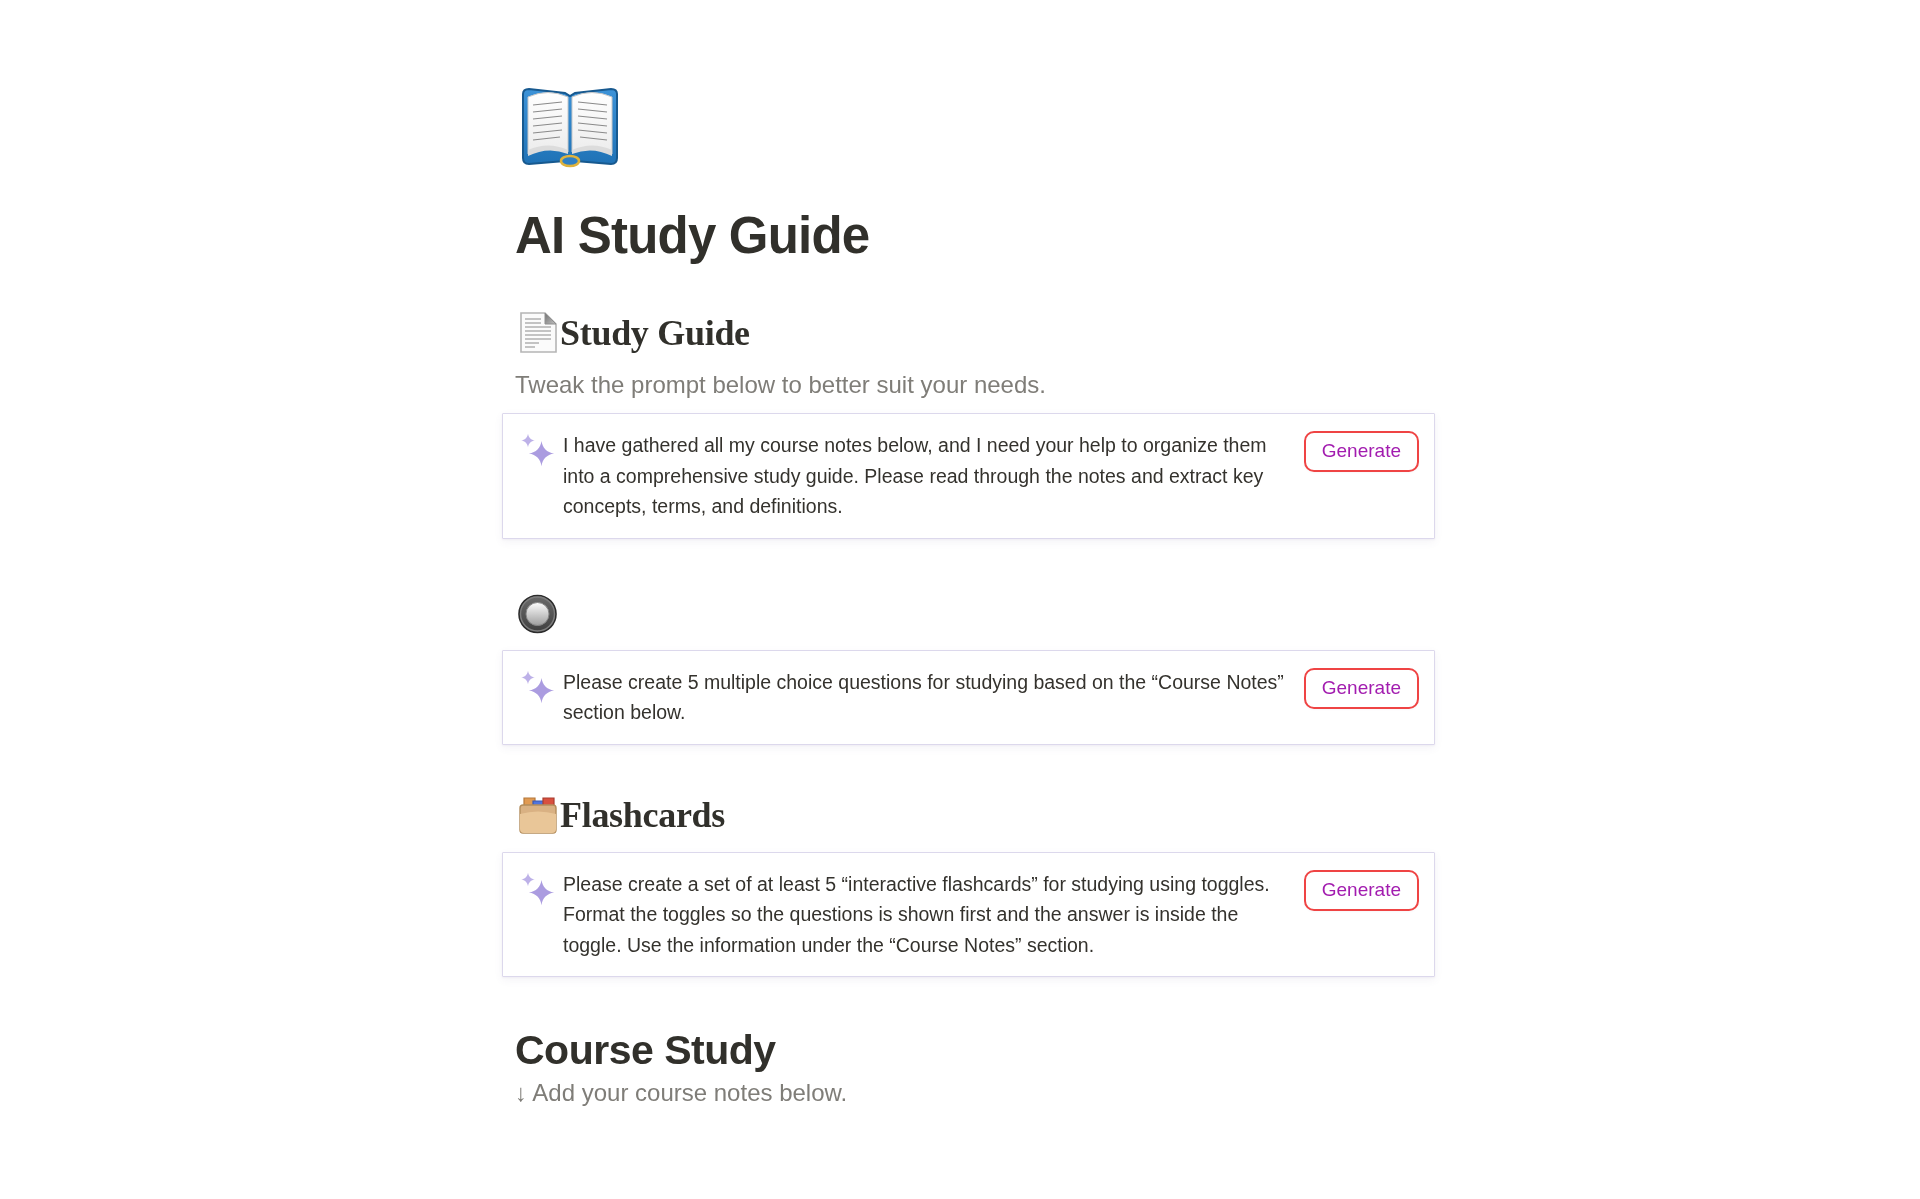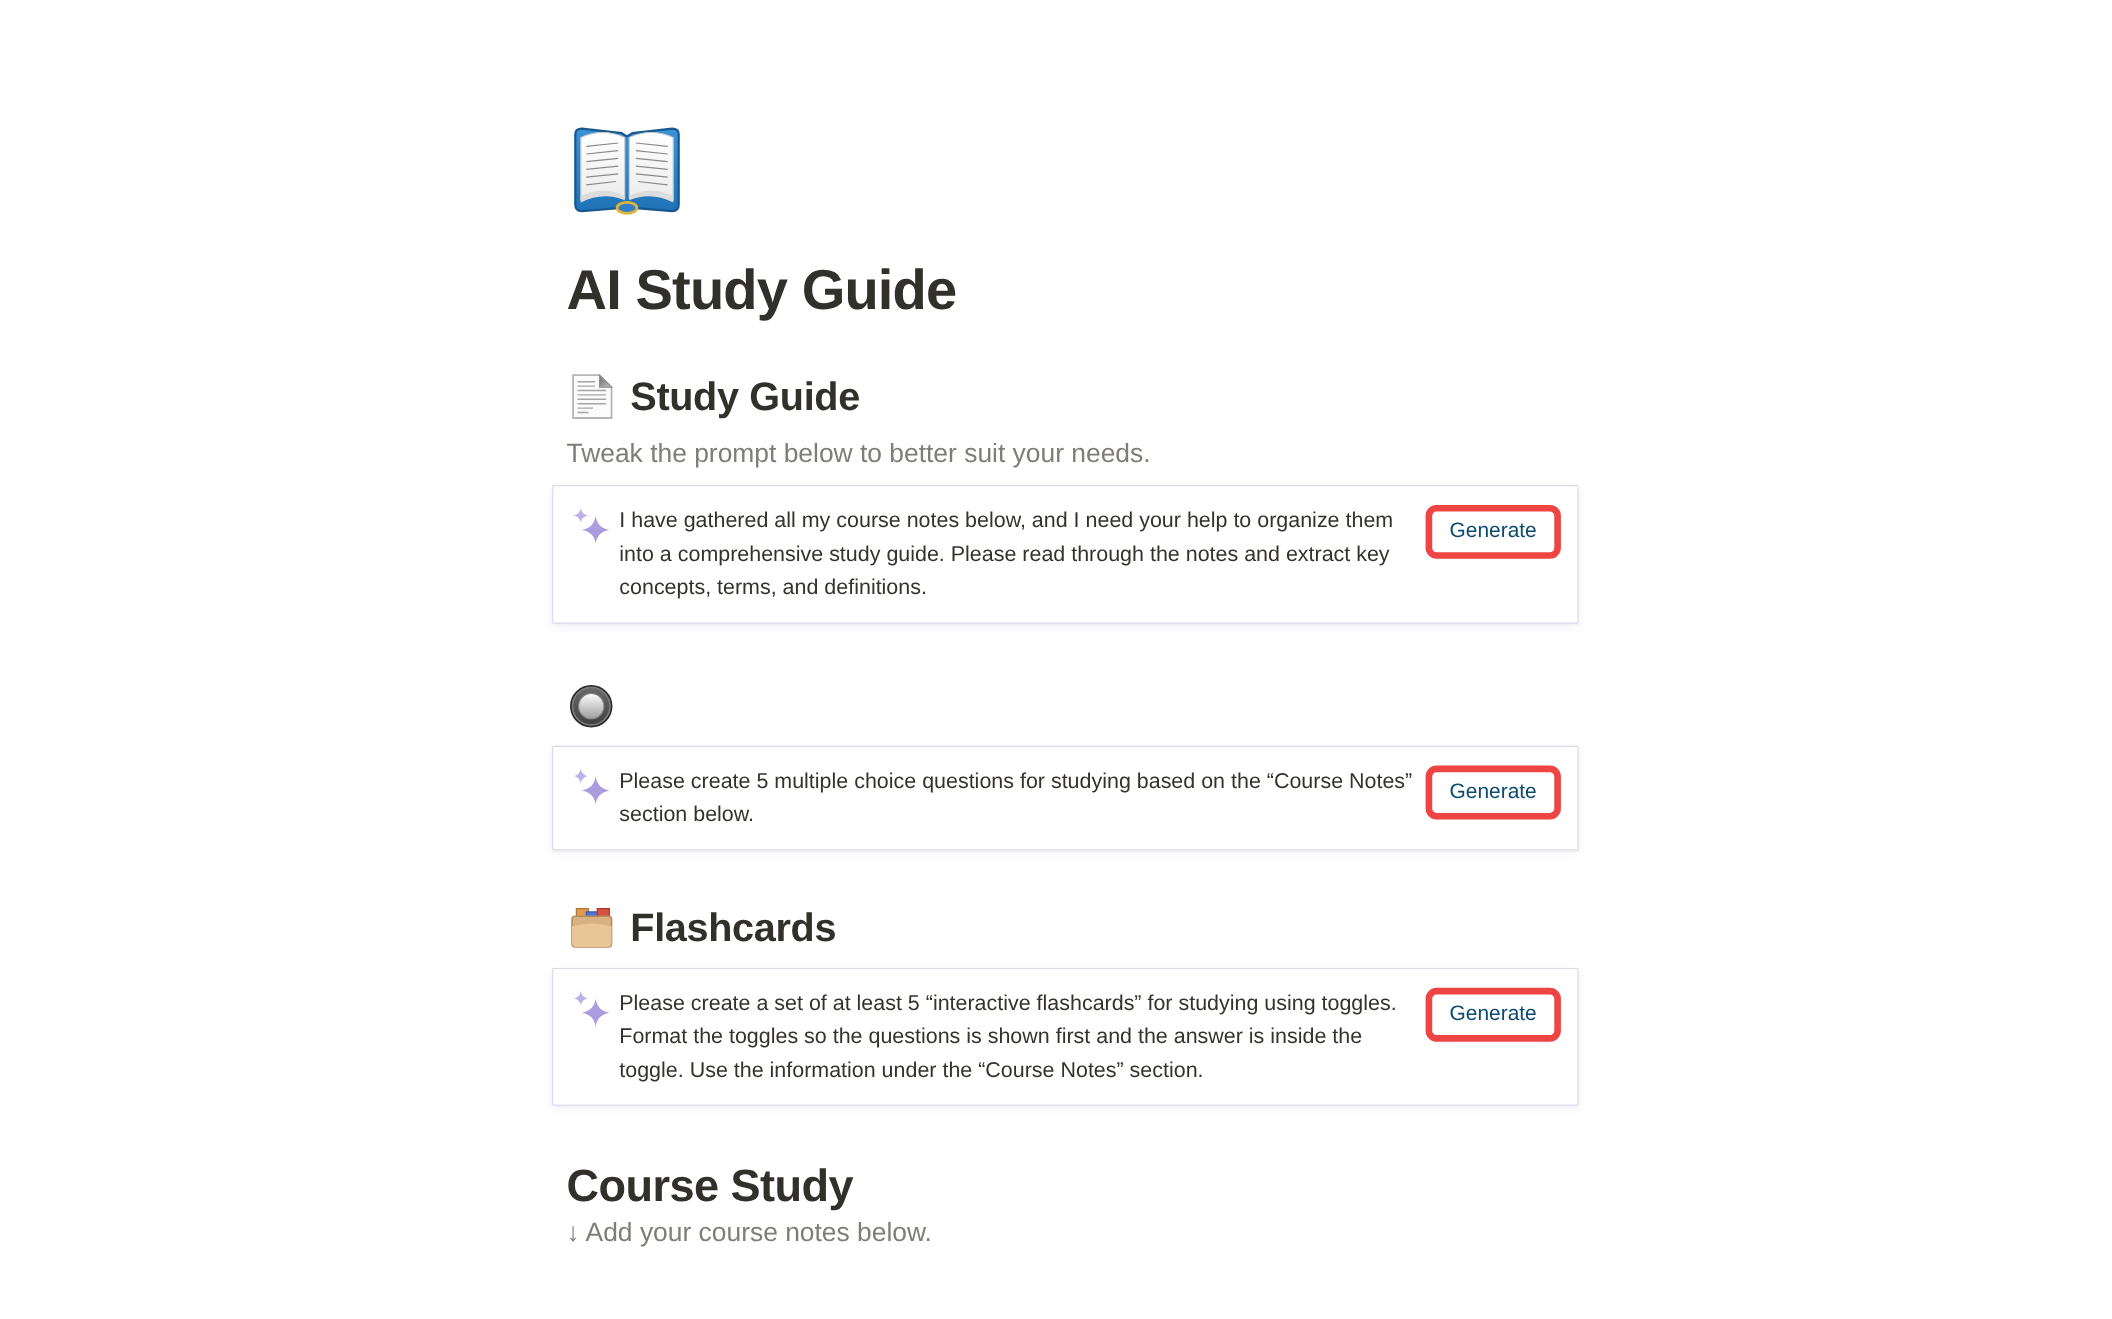--- a/index.html
+++ b/index.html
@@ -4,41 +4,41 @@
 <style>
   * { box-sizing: border-box; margin: 0; padding: 0; }
   html, body {
     width: 1920px; height: 1199px;
     background: #ffffff;
     overflow: hidden;
     font-family: "Liberation Sans", "DejaVu Sans", sans-serif;
     color: #34322d;
     -webkit-font-smoothing: antialiased;
   }
-  .page { padding: 112px 0 0 515px; width: 1450px; }
+  .page { padding: 84px 0 0 515px; width: 1450px; }
 
   .page-icon { width: 110px; height: 88px; cursor: pointer; }
 
   .page-title {
     margin-top: 33px;
     font-size: 51px;
     font-weight: 700;
     letter-spacing: -0.8px;
     line-height: 1.2;
     color: #31302b;
   }
 
   .h2 {
     display: flex;
     align-items: center;
-    gap: 13px;
     font-size: 36px;
     font-weight: 700;
     letter-spacing: -0.3px;
     color: #31302b;
+    font-family: Liberation Serif, serif;
   }
   .h2-icon { width: 45px; height: 45px; flex: none; display: inline-flex; }
   .h2-icon svg { width: 100%; height: 100%; }
 
   .sec-study   .h2 { margin-top: 44px; }
   .sec-mc      .h2 { margin-top: 52px; }
   .sec-flash   .h2 { margin-top: 48px; }
 
   .caption {
     margin-top: 15px;
@@ -70,26 +70,26 @@
     max-width: 722px;
     color: #34322d;
     cursor: text;
   }
 
   .generate {
     margin-left: auto;
     margin-top: 1px;
     flex: none;
     background: #ffffff;
-    border: 6px solid #ef4444;
+    border: 2px solid #ef4444;
     border-radius: 10px;
     padding: 7px 16px 8px 16px;
     font-family: "Liberation Sans", "DejaVu Sans", sans-serif;
     font-size: 19px;
-    color: #0c4a6e;
+    color: #a21caf;
     box-shadow: 0 1px 2px rgba(93, 80, 135, 0.04);
     cursor: pointer;
   }
 
   .course-heading {
     margin-top: 50px;
     font-size: 41px;
     font-weight: 700;
     letter-spacing: -0.5px;
     color: #31302b;

